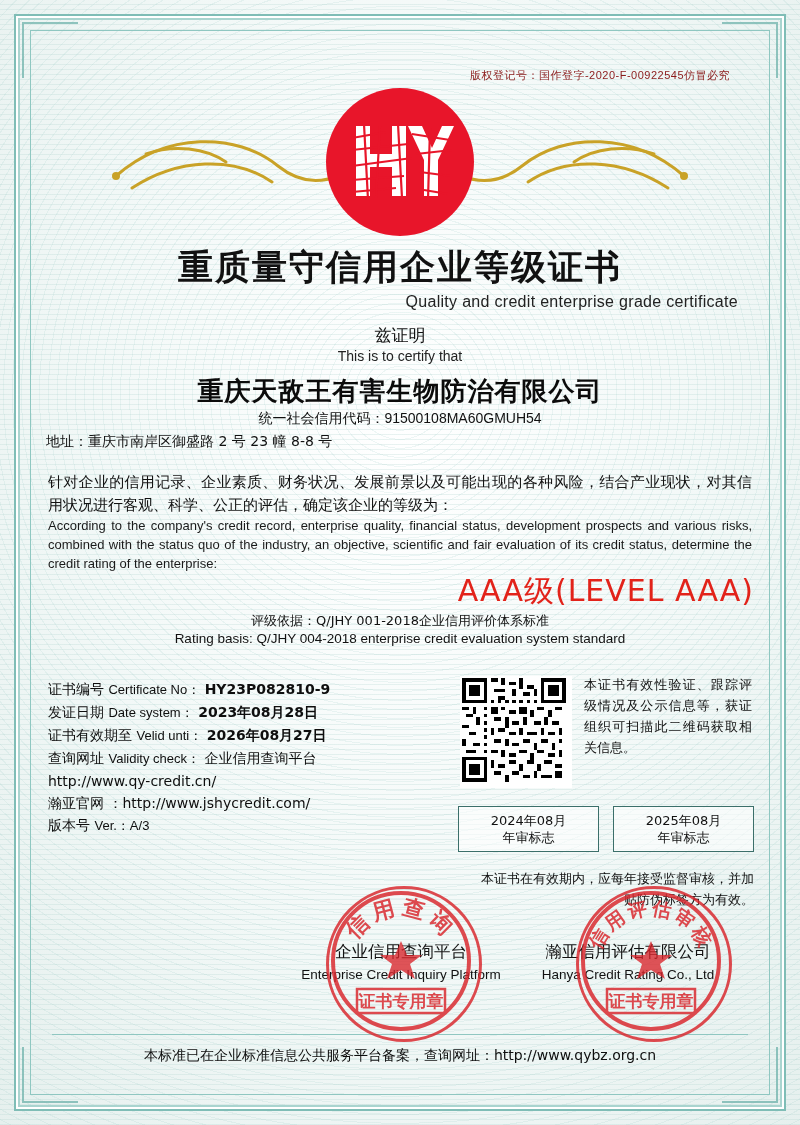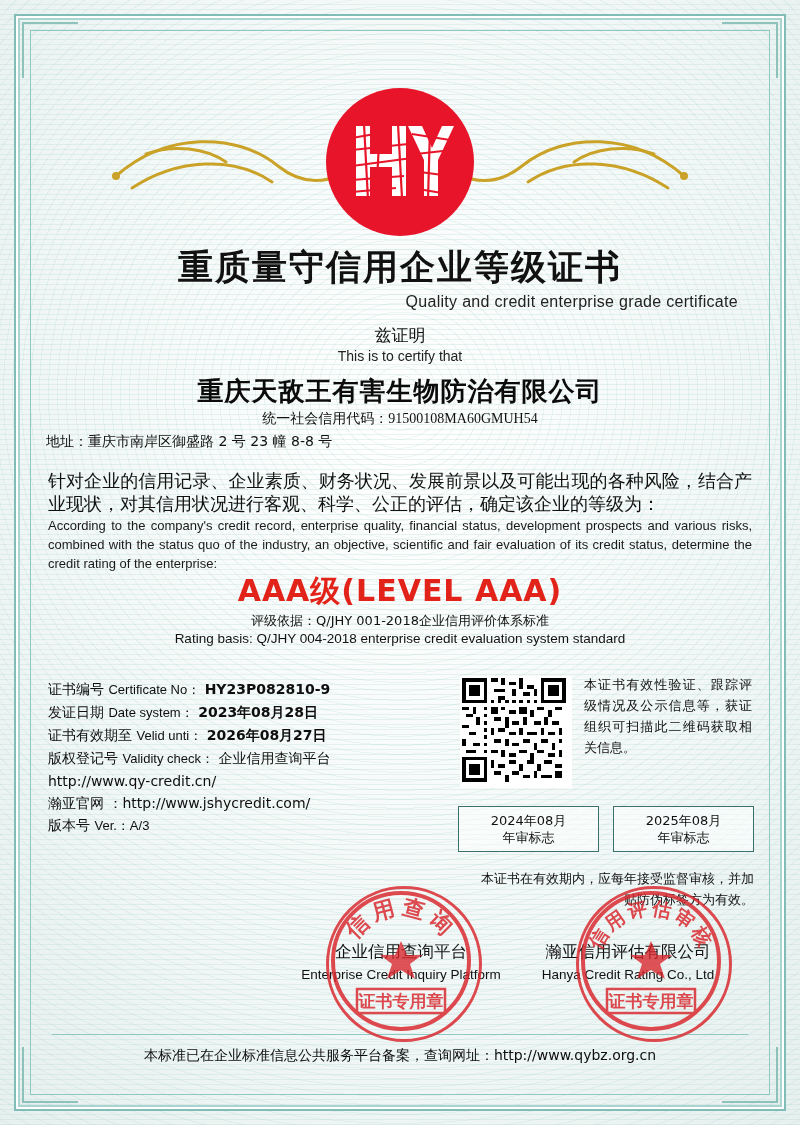--- a/index.html
+++ b/index.html
@@ -147,59 +147,59 @@
     letter-spacing: 1px;
     font-family: "DejaVu Sans", "Liberation Sans", sans-serif;
   }
   .credit-code {
     position: absolute;
     top: 364px;
     left: 0; right: 0;
     text-align: center;
     font-size: 14px;
     color: #111;
-    font-family: Liberation Serif, serif;
+    font-family: Liberation Sans, sans-serif;
   }
   .address {
     position: absolute;
     top: 387px;
     left: 0; right: 0;
     text-align: left;
     font-size: 14px;
     color: #111;
     font-family: "DejaVu Sans", "Liberation Sans", sans-serif;
   }
 
   .body-zh {
     position: absolute;
     top: 424px;
     left: 2px; right: 2px;
-    font-size: 18px;
+    font-size: 15px;
     line-height: 23px;
     color: #111;
     text-align: justify;
     font-family: Liberation Sans, sans-serif;
   }
   .body-en {
     position: absolute;
     top: 470px;
     left: 2px; right: 2px;
     font-size: 13px;
     line-height: 19px;
     color: #1a1a1a;
     text-align: justify;
   }
 
   .level {
     position: absolute;
     top: 525px;
     left: 0; right: 0;
-    text-align: center;
+    text-align: right;
     font-size: 30px;
-    font-weight: bold;
+    font-weight: normal;
     color: #e2231a;
     letter-spacing: 1px;
     font-family: "DejaVu Sans", "Liberation Sans", sans-serif;
   }
   .basis-zh {
     position: absolute;
     top: 566px;
     left: 0; right: 0;
     text-align: center;
     font-size: 13px;
@@ -338,20 +338,21 @@
 
   <div class="frame-outer"></div>
   <div class="frame-inner"></div>
   <div class="corner tl"></div>
   <div class="corner tr"></div>
   <div class="corner bl"></div>
   <div class="corner br"></div>
 
   <div class="content">
 
+    <div class="copyright-line">版权登记号：国作登字-2020-F-00922545仿冒必究</div>
 
     <div class="ornament">
       <svg width="708" height="110" viewBox="0 0 708 110">
         <g fill="none" stroke="#c9a227" stroke-width="3" stroke-linecap="round">
           <path d="M70 62 C120 18, 190 18, 232 52 C252 68, 272 70, 292 62"></path>
           <path d="M86 74 C132 44, 188 42, 226 68"></path>
           <path d="M100 40 C128 30, 160 34, 180 48"></path>
           <path d="M638 62 C588 18, 518 18, 476 52 C456 68, 436 70, 416 62"></path>
           <path d="M622 74 C576 44, 520 42, 482 68"></path>
           <path d="M608 40 C580 30, 548 34, 528 48"></path>
@@ -406,21 +407,21 @@
         <span class="lbl-zh">发证日期</span>
         <span class="lbl-en">Date system：</span>
         <span class="val">2023年08月28日</span>
       </div>
       <div class="row">
         <span class="lbl-zh">证书有效期至</span>
         <span class="lbl-en">Velid unti：</span>
         <span class="val">2026年08月27日</span>
       </div>
       <div class="row">
-        <span class="lbl-zh">版权登记号</span>
+        <span class="lbl-zh">查询网址</span>
         <span class="lbl-en">Validity check：</span>
         <span>企业信用查询平台</span>
       </div>
       <div class="row">
         <span>http://www.qy-credit.cn/</span>
       </div>
       <div class="row">
         <span class="lbl-zh">瀚亚官网</span>
         <span>：http://www.jshycredit.com/</span>
       </div>

